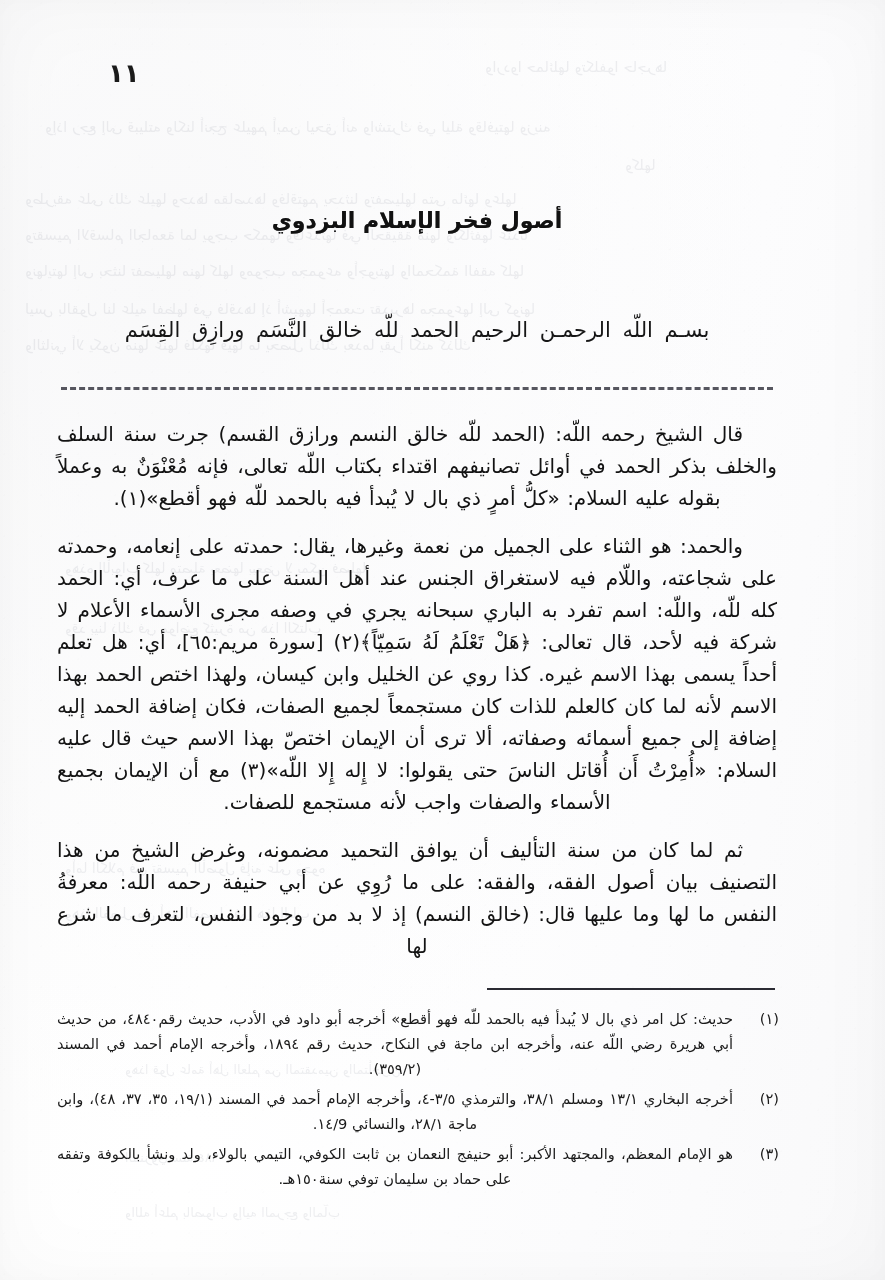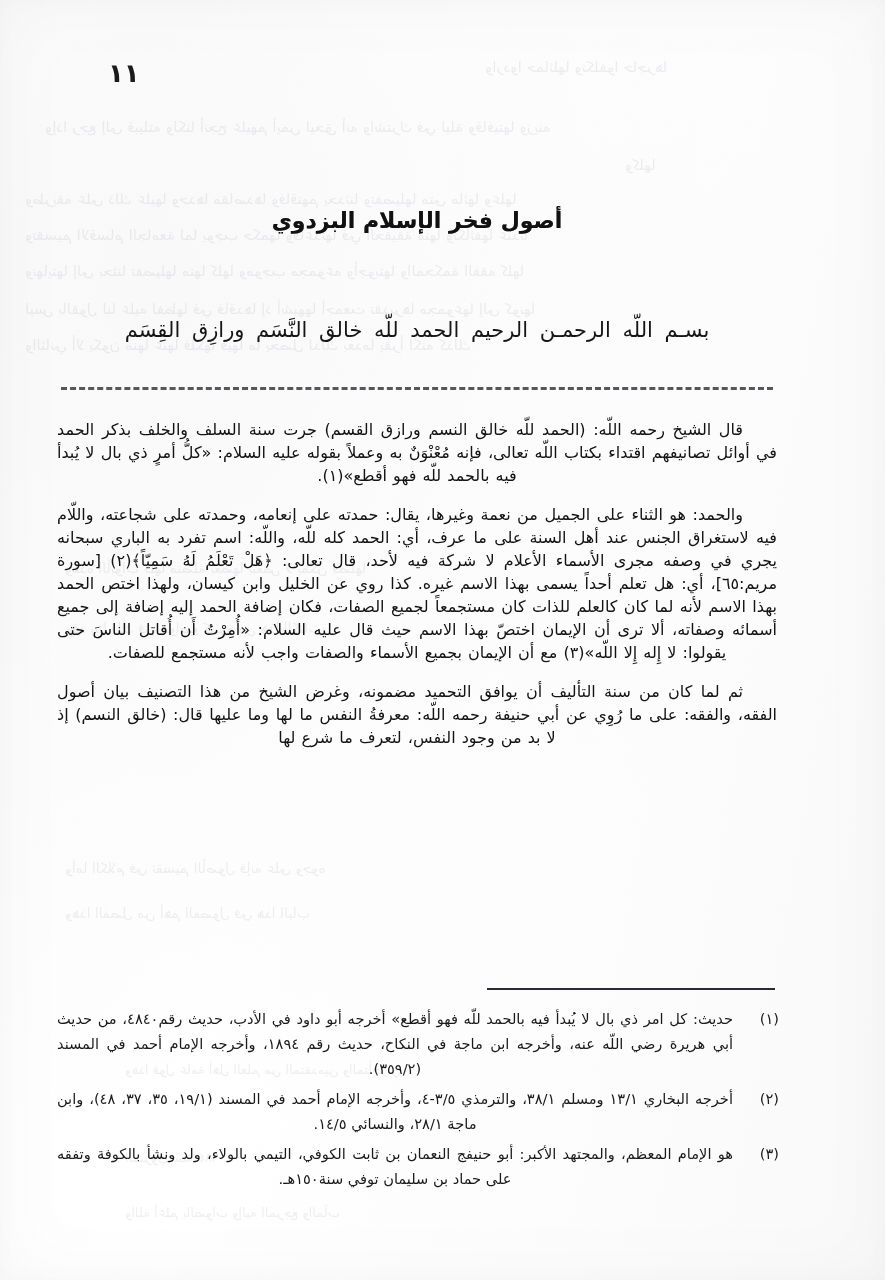--- a/index.html
+++ b/index.html
@@ -120,22 +120,22 @@
 
   .body-block {
     position: absolute;
     top: 418px;
     right: 108px;
     width: 720px;
   }
 
   p.para {
     margin: 0 0 16px 0;
-    font-size: 16px;
-    line-height: 23px;
+    font-size: 20px;
+    line-height: 32px;
     text-align: justify;
     text-align-last: center;
     text-indent: 34px;
     color: #131313;
     word-spacing: 1px;
   }
   p.para:last-child { margin-bottom: 12px; }
 
   
   .fn-rule {
@@ -217,21 +217,21 @@
 
     <div class="fn-rule"></div>
 
     <div class="footnotes">
       <div class="fn-item">
         <span class="fn-marker">(١)</span>
         <span class="fn-text">حديث: كل امر ذي بال لا يُبدأ فيه بالحمد للّه فهو أقطع» أخرجه أبو داود في الأدب، حديث رقم٤٨٤٠، من حديث أبي هريرة رضي اللّه عنه، وأخرجه ابن ماجة في النكاح، حديث رقم ١٨٩٤، وأخرجه الإمام أحمد في المسند (٣٥٩/٢).</span>
       </div>
       <div class="fn-item">
         <span class="fn-marker">(٢)</span>
-        <span class="fn-text">أخرجه البخاري ١٣/١ ومسلم ٣٨/١، والترمذي ٣/٥-٤، وأخرجه الإمام أحمد في المسند (١٩/١، ٣٥، ٣٧، ٤٨)، وابن ماجة ٢٨/١، والنسائي ١٤/٥.</span>
+        <span class="fn-text">أخرجه البخاري ١٣/١ ومسلم ٣٨/١، والترمذي ٣/٥-٤، وأخرجه الإمام أحمد في المسند (١٩/١، ٣٥، ٣٧، ٤٨)، وابن ماجة ٢٨/١، والنسائي ١٤/9.</span>
       </div>
       <div class="fn-item">
         <span class="fn-marker">(٣)</span>
         <span class="fn-text">هو الإمام المعظم، والمجتهد الأكبر: أبو حنيفج النعمان بن ثابت الكوفي، التيمي بالولاء، ولد ونشأ بالكوفة وتفقه على حماد بن سليمان توفي سنة١٥٠هـ.</span>
       </div>
     </div>
 
   </div>
 
   <div class="grain"></div>

